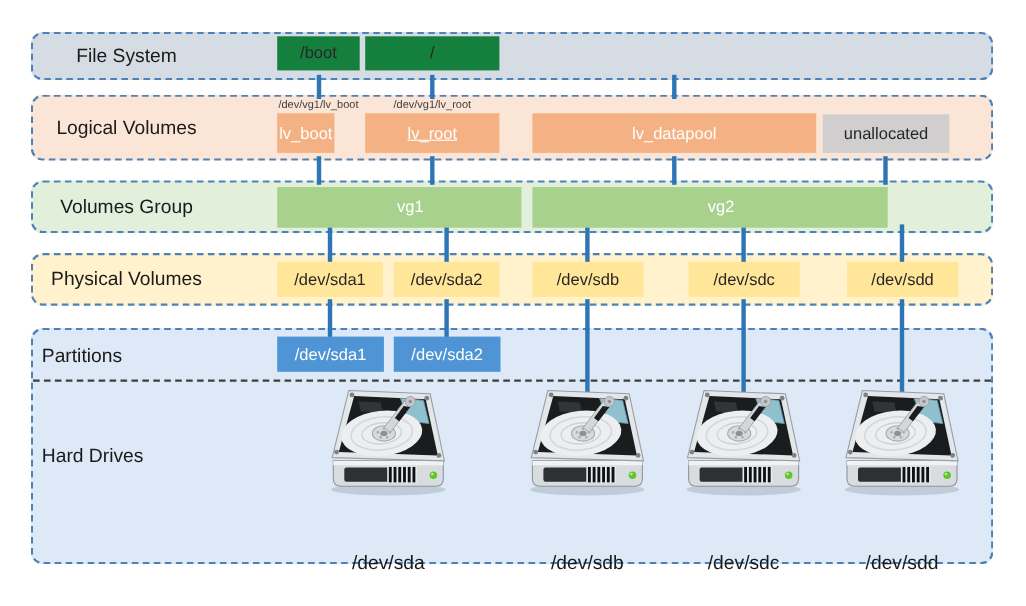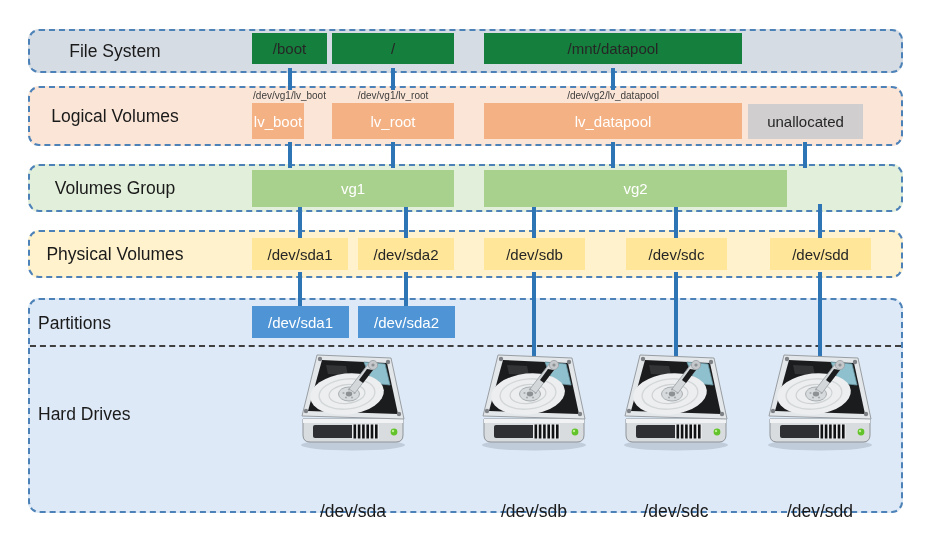--- a/index.html
+++ b/index.html
@@ -24,21 +24,21 @@
     position:absolute;left:38px;width:210px;text-align:left;
     font-size:17.5px;color:#1a1a1a;z-index:3;
   }
   .box{
     position:absolute;display:flex;align-items:center;justify-content:center;
     font-size:15px;z-index:3;white-space:nowrap;
   }
   .fs-box{background:#15803d;color:#262626;top:33px;height:31px;}
   .lv-box{background:#f4b183;color:#ffffff;top:103px;height:36px;}
   .un-box{background:#d0cece;color:#262626;top:104px;height:35px;}
-  .vg-box{background:#a9d18e;color:#ffffff;top:170px;height:37px;}
+  .vg-box{background:#a9d18e;color:#ffffff;top:170px;height:37px;padding-left:20px;}
   .pv-box{background:#ffe699;color:#262626;top:238px;height:32px;}
   .part-box{background:#4f94d4;color:#ffffff;top:306px;height:32px;}
   .lv-path{
     position:absolute;top:90px;height:11px;text-align:center;
     font-size:10px;color:#3d3d3d;z-index:3;white-space:nowrap;
   }
   .connector{position:absolute;width:4px;background:#2e75b6;z-index:2;}
   .divider{
     position:absolute;left:30px;width:871px;top:345px;height:0;
     border-top:2px dashed #3f3f3f;z-index:2;
@@ -117,28 +117,26 @@
 
   <div class="row-label" style="top:51px;">File System</div>
   <div class="row-label" style="top:116px;">Logical Volumes</div>
   <div class="row-label" style="top:188px;">Volumes Group</div>
   <div class="row-label" style="top:254px;">Physical Volumes</div>
   <div class="sub-label" style="top:313px;">Partitions</div>
   <div class="sub-label" style="top:404px;">Hard Drives</div>
 
   <div class="box fs-box" style="left:252px;width:75px;">/boot</div>
   <div class="box fs-box" style="left:332px;width:122px;">/</div>
-  <div class="box fs-box" style="left:484px;width:258px;">/mnt/datapool</div>
 
   <div class="lv-path" style="left:252px;width:75px;">/dev/vg1/lv_boot</div>
   <div class="lv-path" style="left:332px;width:122px;">/dev/vg1/lv_root</div>
-  <div class="lv-path" style="left:484px;width:258px;">/dev/vg2/lv_datapool</div>
 
   <div class="box lv-box" style="left:252px;width:52px;">lv_boot</div>
-  <div class="box lv-box" style="left:332px;width:122px;">lv_root</div>
+  <div class="box lv-box" style="left:332px;width:122px;text-decoration:underline;">lv_root</div>
   <div class="box lv-box" style="left:484px;width:258px;">lv_datapool</div>
   <div class="box un-box" style="left:748px;width:115px;">unallocated</div>
 
   <div class="box vg-box" style="left:252px;width:202px;">vg1</div>
   <div class="box vg-box" style="left:484px;width:303px;">vg2</div>
 
   <div class="box pv-box" style="left:252px;width:96px;">/dev/sda1</div>
   <div class="box pv-box" style="left:358px;width:96px;">/dev/sda2</div>
   <div class="box pv-box" style="left:484px;width:101px;">/dev/sdb</div>
   <div class="box pv-box" style="left:626px;width:101px;">/dev/sdc</div>

